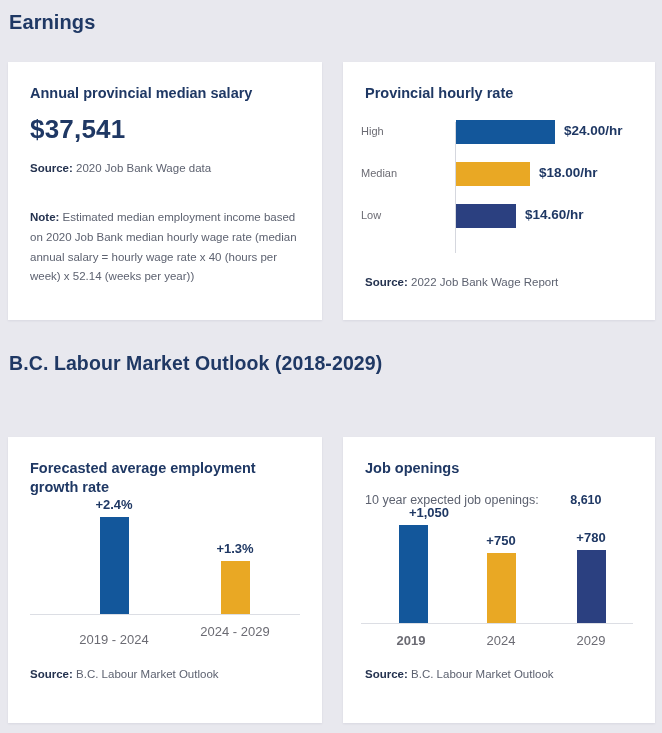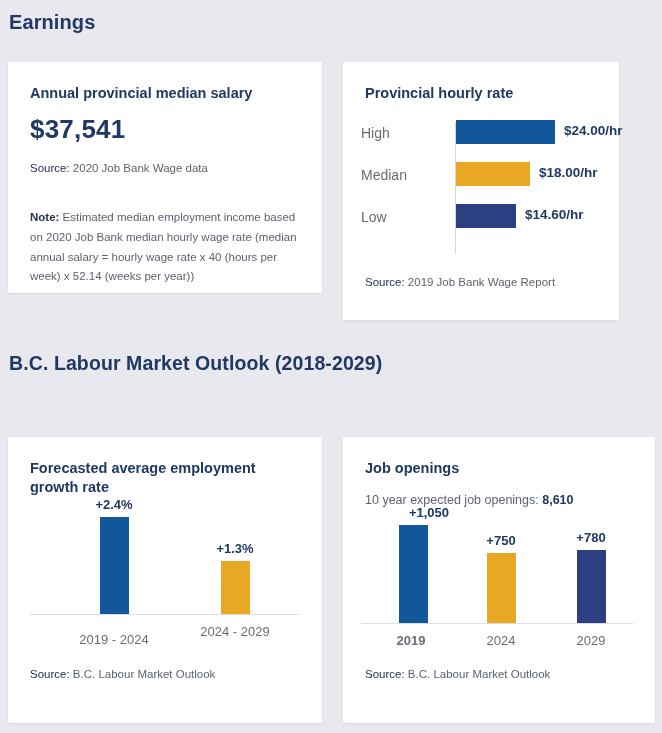--- a/index.html
+++ b/index.html
@@ -39,22 +39,22 @@
     color: #3e4f78;
     font-weight: normal;
   }
 
   
   .card {
     position: absolute;
     background: #ffffff;
     box-shadow: 0 1px 2px rgba(80,80,110,0.10);
   }
-  #card-salary   { left: 8px;   top: 62px;  width: 314px; height: 231px; }
-  #card-hourly   { left: 343px; top: 62px;  width: 276px; height: 258px; }
+  #card-salary   { left: 8px;   top: 62px;  width: 314px; height: 258px; }
+  #card-hourly   { left: 343px; top: 62px;  width: 312px; height: 258px; }
   #card-growth   { left: 8px;   top: 437px; width: 314px; height: 286px; }
   #card-openings { left: 343px; top: 437px; width: 312px; height: 286px; }
 
   .card-title {
     position: absolute;
     font-size: 14.5px;
     font-weight: bold;
     color: #1f3864;
     line-height: 1.33;
   }
@@ -69,21 +69,21 @@
     font-weight: bold;
     color: #1f3864;
     letter-spacing: 0.2px;
   }
   .source-line {
     position: absolute;
     font-size: 11.5px;
     color: #5d6270;
     line-height: 1.55;
   }
-  .source-line b { color: #24324f; font-weight: normal; }
+  .source-line b { color: #24324f; font-weight: bold; }
   #salary-source { left: 22px; top: 98px; }
   #salary-note {
     position: absolute;
     left: 22px;
     top: 146px;
     width: 278px;
     font-size: 11.5px;
     color: #5d6270;
     line-height: 1.72;
   }
@@ -109,21 +109,21 @@
   .hbar-row {
     position: absolute;
     left: 0;
     width: 312px;
     height: 42px;
   }
   .hbar-label {
     position: absolute;
     left: 18px;
     top: 11px;
-    font-size: 14px;
+    font-size: 11px;
     color: #6b6b73;
   }
   .hbar-track {
     position: absolute;
     left: 113px;
     top: 6px;
     height: 24px;
   }
   .hbar-fill {
     height: 24px;
@@ -176,21 +176,21 @@
 
   
   #openings-title { left: 22px; top: 22px; }
   #openings-lead {
     position: absolute;
     left: 22px;
     top: 56px;
     font-size: 12.5px;
     color: #5d6270;
   }
-  #openings-lead b { color: #1f3864; font-weight: bold; }
+  #openings-lead b { color: #1f3864; font-weight: bold; margin-left: 28px; }
   #openings-chart { top: 88px; width: 312px; height: 115px; }
   #openings-source { left: 22px; top: 229px; }
 </style>
 </head>
 <body>
 
 <div class="page">
 
   <div class="section-title" id="earnings-title">Earnings</div>
 
@@ -227,21 +227,21 @@
         <div class="hbar-row" style="top: 84px;">
           <div class="hbar-label">Low</div>
           <div class="hbar-track" style="width: 60px;">
             <div class="hbar-fill" style="background: rgb(43, 64, 128);"></div>
           </div>
           <div class="hbar-value" style="left: 182px;">$14.60/hr</div>
         </div>
       </div>
 
     <div class="source-line" id="hourly-source">
-      <b>Source:</b><span> 2019 Job Bank Wage Report</span>
+      <b>Source:</b><span> 2022 Job Bank Wage Report</span>
     </div>
   </div>
 
   <div class="section-title" id="outlook-title">B.C. Labour Market Outlook (2018-2029)</div>
 
   <div class="card" id="card-growth">
     <div class="card-title" id="growth-title">Forecasted average employment growth rate</div>
     <div class="vchart" id="growth-chart">
         <div class="vbaseline" style="left: 22px; width: 270px; top: 97px;"></div>
         <div class="vbar" style="left: 91.5px; width: 29px; height: 97px; top: 0px; background: rgb(19, 87, 155);"></div>

